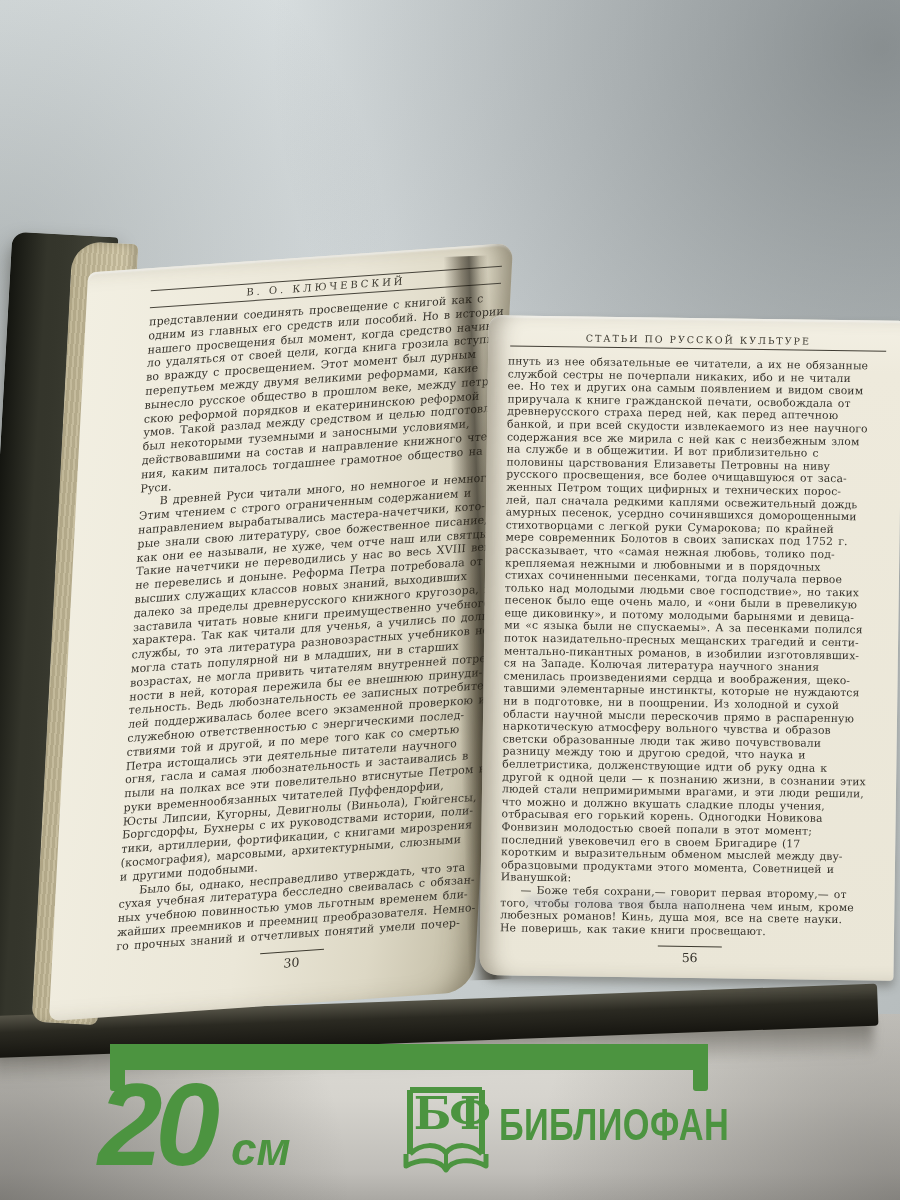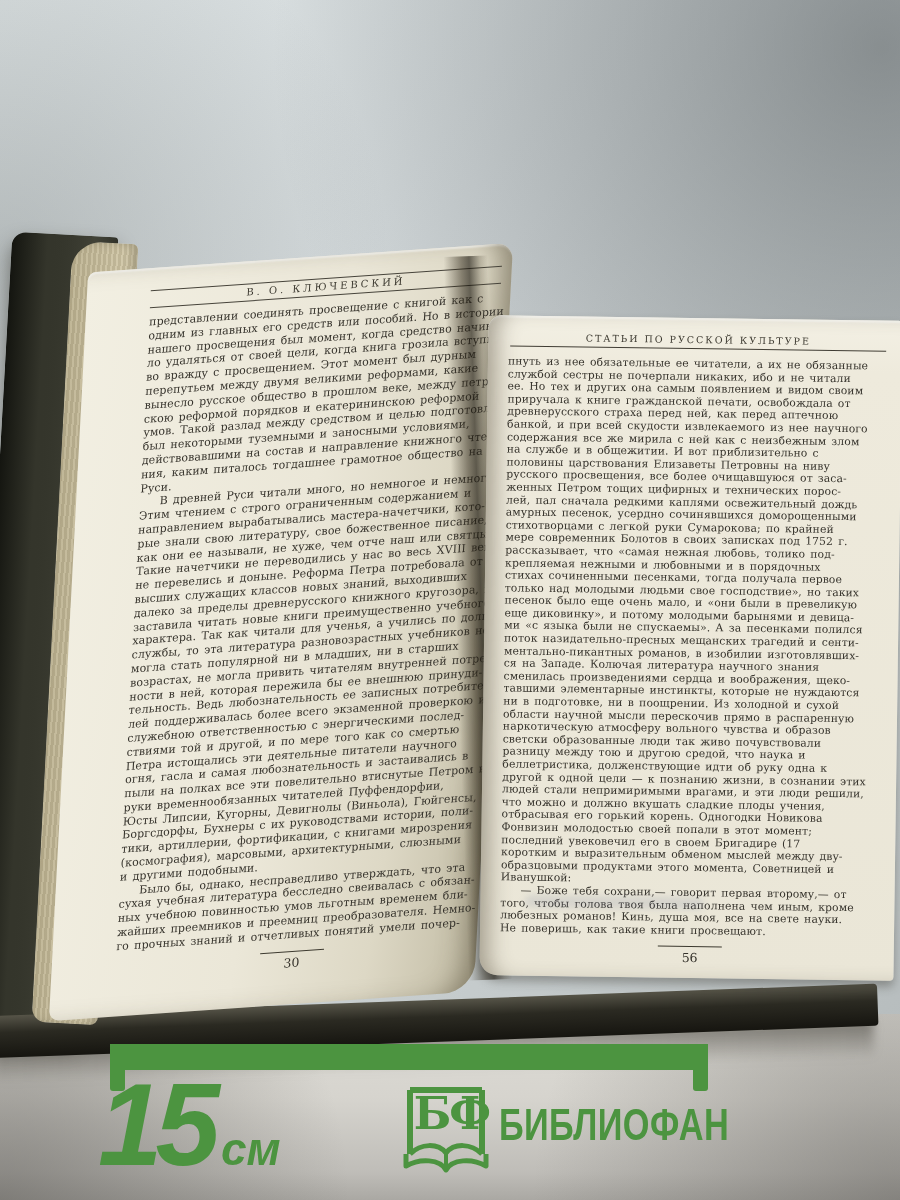--- a/index.html
+++ b/index.html
@@ -75,21 +75,21 @@
   .bracket{position:absolute;left:110px;top:1044px;width:598px;height:47px;}
   .bracket .bar{position:absolute;left:0;top:0;width:100%;height:26px;
     background:#4c9440;border-radius:2px;}
   .bracket .cap{position:absolute;top:0;width:15px;height:47px;background:#4c9440;
     border-radius:0 0 3px 3px;}
   .cap-l{left:0;}.cap-r{right:0;}
   .ruler-label{position:absolute;left:98px;top:1058px;color:#4c9440;
     font-family:"Liberation Sans",sans-serif;font-style:italic;font-weight:bold;
     white-space:nowrap;}
   .ruler-label .val{font-size:116px;letter-spacing:-7px;}
-  .ruler-label .unit{font-size:46px;margin-left:8px;}
+  .ruler-label .unit{font-size:46px;margin-left:18px;}
   
   .brand-icon{position:absolute;left:403px;top:1082px;width:86px;height:104px;}
   .brand-initials{position:absolute;left:403px;top:1088px;width:86px;
     text-align:right;color:#4c9440;font-family:"DejaVu Serif",serif;
     font-weight:bold;font-size:44px;letter-spacing:-2px;}
   .brand-name{position:absolute;left:499px;top:1100px;color:#4c9440;
     font-family:"Liberation Sans",sans-serif;font-weight:bold;font-size:44px;
     transform:scaleX(.78);transform-origin:left center;letter-spacing:.5px;
     white-space:nowrap;}
 </style>
@@ -220,21 +220,21 @@
     </div>
     <div class="bleed"></div>
   </div>
 
   <div class="bracket">
     <div class="bar"></div>
     <div class="cap cap-l"></div>
     <div class="cap cap-r"></div>
   </div>
   <div class="ruler-label">
-    <span class="val">15</span><span class="unit">см</span>
+    <span class="val">20</span><span class="unit">см</span>
   </div>
 
   <svg class="brand-icon" viewBox="0 0 86 104" fill="none">
     <path d="M7 8 H79 M7 8 V72 M79 8 V72" stroke="#4c9440" stroke-width="6"></path>
     <path d="M7 72 C18 61 35 61 43 71 C51 61 68 61 79 72" stroke="#4c9440" stroke-width="5"></path>
     <path d="M3 72 V84 C17 76 37 77 43 88 C49 77 69 76 83 84 V72" stroke="#4c9440" stroke-width="5" stroke-linejoin="round"></path>
     <path d="M43 71 V87" stroke="#4c9440" stroke-width="4"></path>
   </svg>
   <div class="brand-initials">БФ</div>
   <div class="brand-name">БИБЛИОФАН</div>

